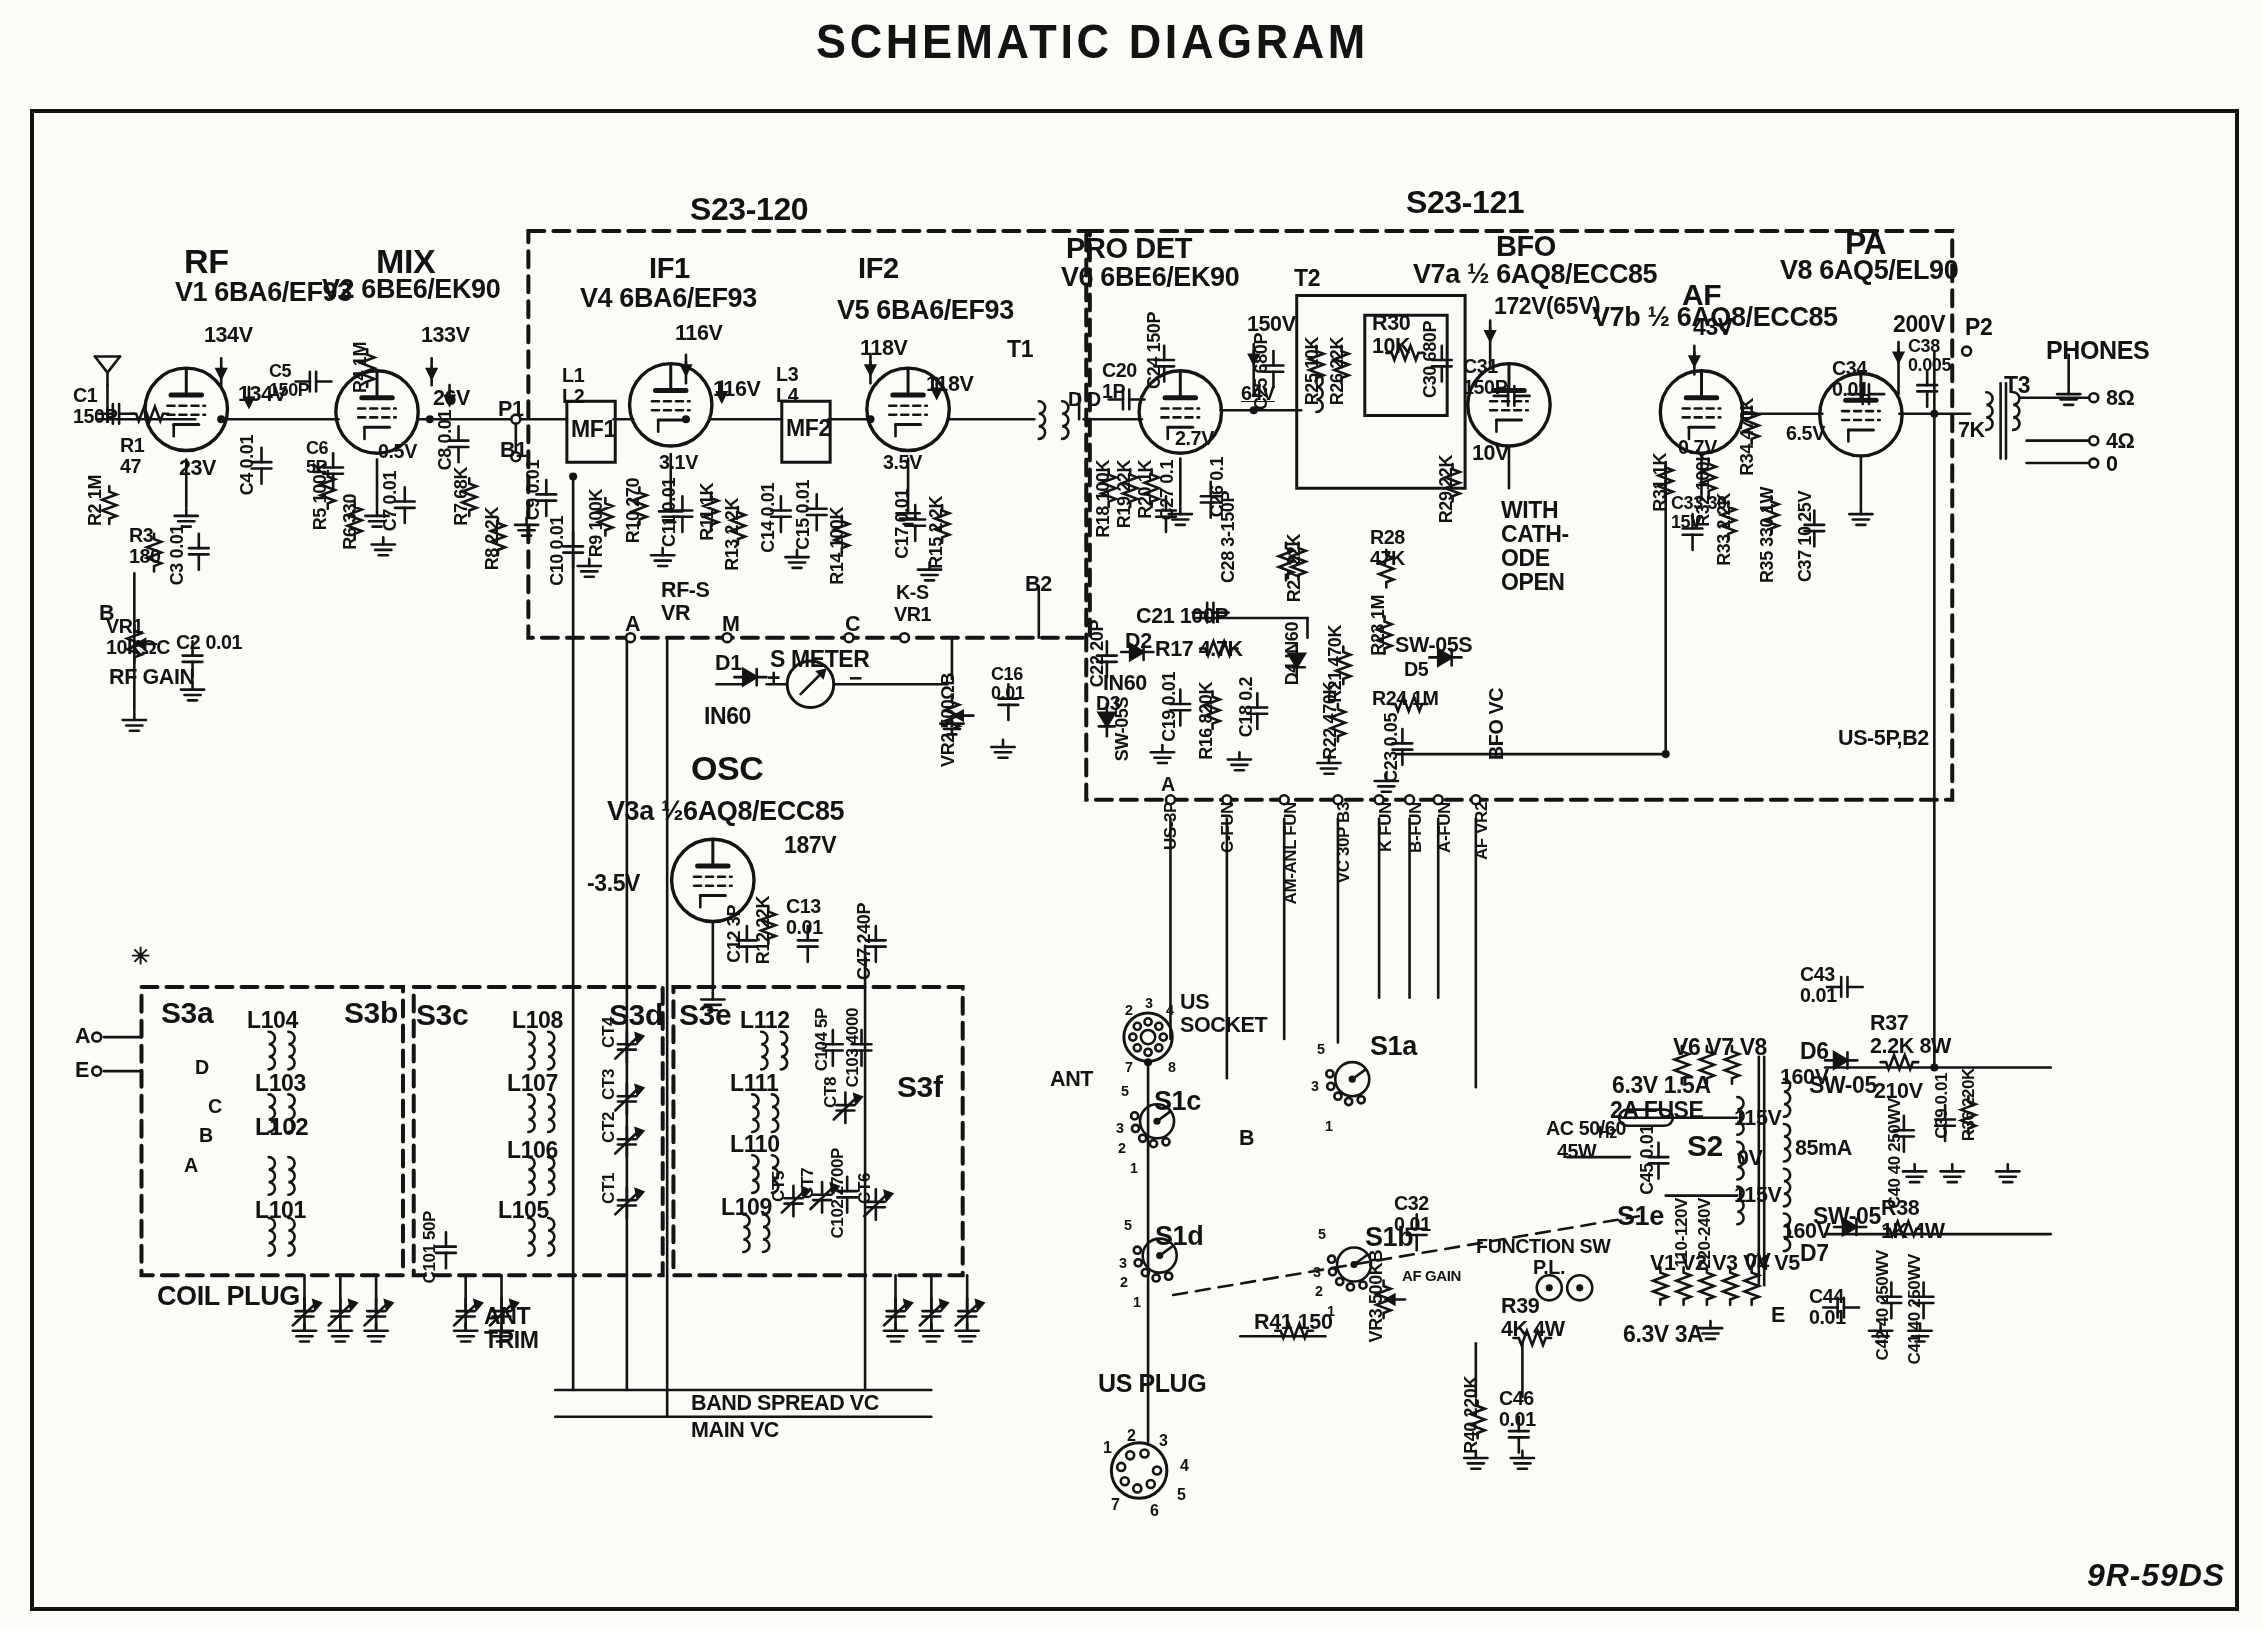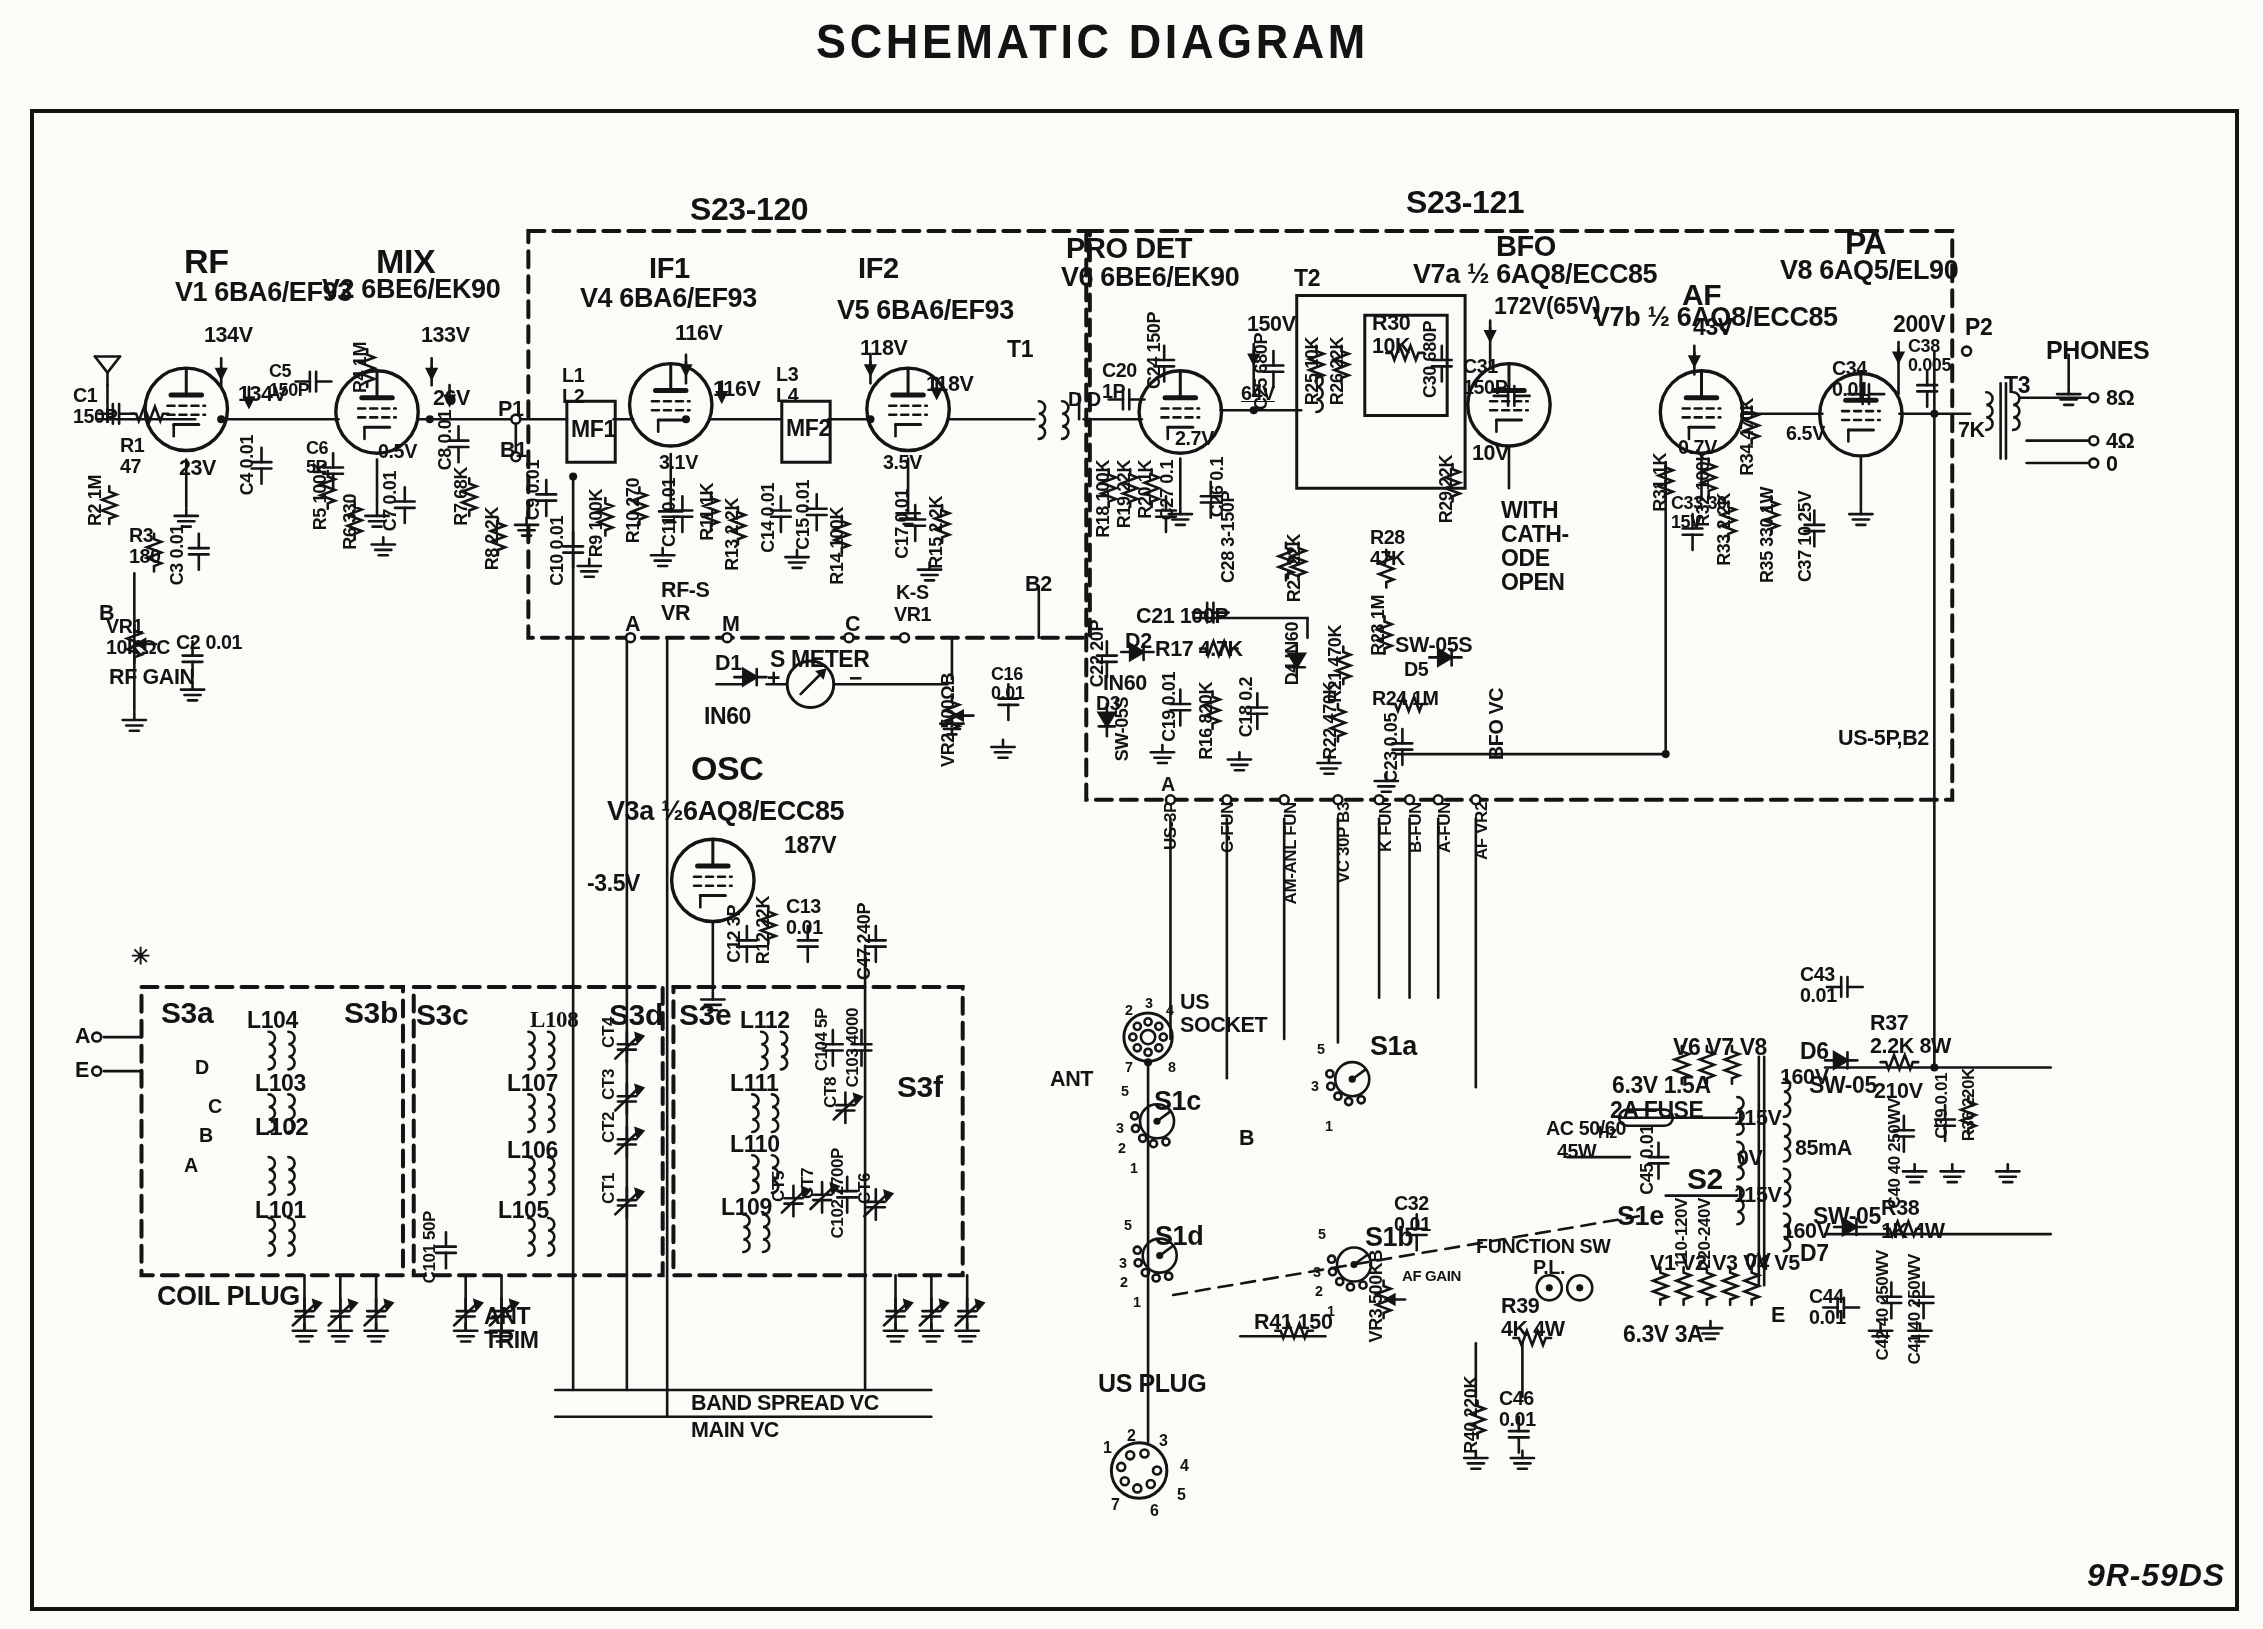--- a/index.html
+++ b/index.html
@@ -538,21 +538,21 @@
     <div class="lbl" style="left: 1180px; top: 991px; font-size: 21.5px;">US
 SOCKET</div>
     <div class="lbl" style="left: 1098px; top: 1370px; font-size: 25px;">US PLUG</div>
     <div class="lbl" style="left: 1050px; top: 1068px; font-size: 21.5px;">ANT</div>
     <div class="lbl" style="left: 1239px; top: 1127px; font-size: 21.5px;">B</div>
     <div class="lbl" style="left: 1154px; top: 1087px; font-size: 27px;">S1c</div>
     <div class="lbl" style="left: 1370px; top: 1032px; font-size: 27px;">S1a</div>
     <div class="lbl" style="left: 1365px; top: 1223px; font-size: 27px;">S1b</div>
     <div class="lbl" style="left: 1155px; top: 1222px; font-size: 27px;">S1d</div>
     <div class="lbl" style="left: 1617px; top: 1202px; font-size: 27px;">S1e</div>
-    <div class="lbl" style="left: 1687px; top: 1130px; font-size: 30px; margin-top: 33px;">S2</div>
+    <div class="lbl" style="left: 1687px; top: 1130px; font-size: 30px;">S2</div>
     <div class="lbl" style="left: 1476px; top: 1236px; font-size: 19.7px;">FUNCTION SW</div>
     <div class="lbl" style="left: 1533px; top: 1257px; font-size: 19.7px;">P.L.</div>
     <div class="lbl" style="left: 1546px; top: 1118px; font-size: 19.7px;">AC 50/60</div>
     <div class="lbl" style="left: 1598px; top: 1125px; font-size: 16px;">Hz</div>
     <div class="lbl" style="left: 1557px; top: 1141px; font-size: 19.7px;">45W</div>
     <div class="lbl" style="left: 1610px; top: 1098px; font-size: 23px;">2A FUSE</div>
     <div class="lbl v" style="left: 1638px; top: 1125px; font-size: 18px;">C45
 0.01</div>
     <div class="lbl" style="left: 1612px; top: 1073px; font-size: 23px;">6.3V 1.5A</div>
     <div class="lbl" style="left: 1673px; top: 1035px; font-size: 23px;">V6 V7 V8</div>
@@ -597,21 +597,21 @@
     <div class="lbl" style="left: 1394px; top: 1193px; font-size: 19.7px;">C32
 0.01</div>
     <div class="lbl" style="left: 484px; top: 1304px; font-size: 23px;">ANT
 TRIM</div>
     <div class="lbl" style="left: 691px; top: 1392px; font-size: 21.5px;">BAND SPREAD VC</div>
     <div class="lbl" style="left: 691px; top: 1419px; font-size: 21.5px;">MAIN VC</div>
     <div class="lbl" style="left: 161px; top: 997px; font-size: 30px;">S3a</div>
     <div class="lbl" style="left: 247px; top: 1008px; font-size: 23px;">L104</div>
     <div class="lbl" style="left: 344px; top: 997px; font-size: 30px;">S3b</div>
     <div class="lbl" style="left: 416px; top: 999px; font-size: 30px;">S3c</div>
-    <div class="lbl" style="left: 530px; top: 1008px; font-size: 23px; font-family: Liberation Serif, serif;">L108</div>
+    <div class="lbl" style="left: 512px; top: 1008px; font-size: 23px;">L108</div>
     <div class="lbl" style="left: 255px; top: 1071px; font-size: 23px;">L103</div>
     <div class="lbl" style="left: 507px; top: 1071px; font-size: 23px;">L107</div>
     <div class="lbl" style="left: 255px; top: 1114px; font-size: 24px;">L102</div>
     <div class="lbl" style="left: 507px; top: 1138px; font-size: 23px;">L106</div>
     <div class="lbl" style="left: 255px; top: 1198px; font-size: 23px;">L101</div>
     <div class="lbl" style="left: 498px; top: 1198px; font-size: 23px;">L105</div>
     <div class="lbl v" style="left: 421px; top: 1211px; font-size: 17px;">C101 50P</div>
     <div class="lbl" style="left: 609px; top: 999px; font-size: 30px;">S3d</div>
     <div class="lbl" style="left: 679px; top: 999px; font-size: 30px;">S3e</div>
     <div class="lbl" style="left: 897px; top: 1071px; font-size: 30px;">S3f</div>

